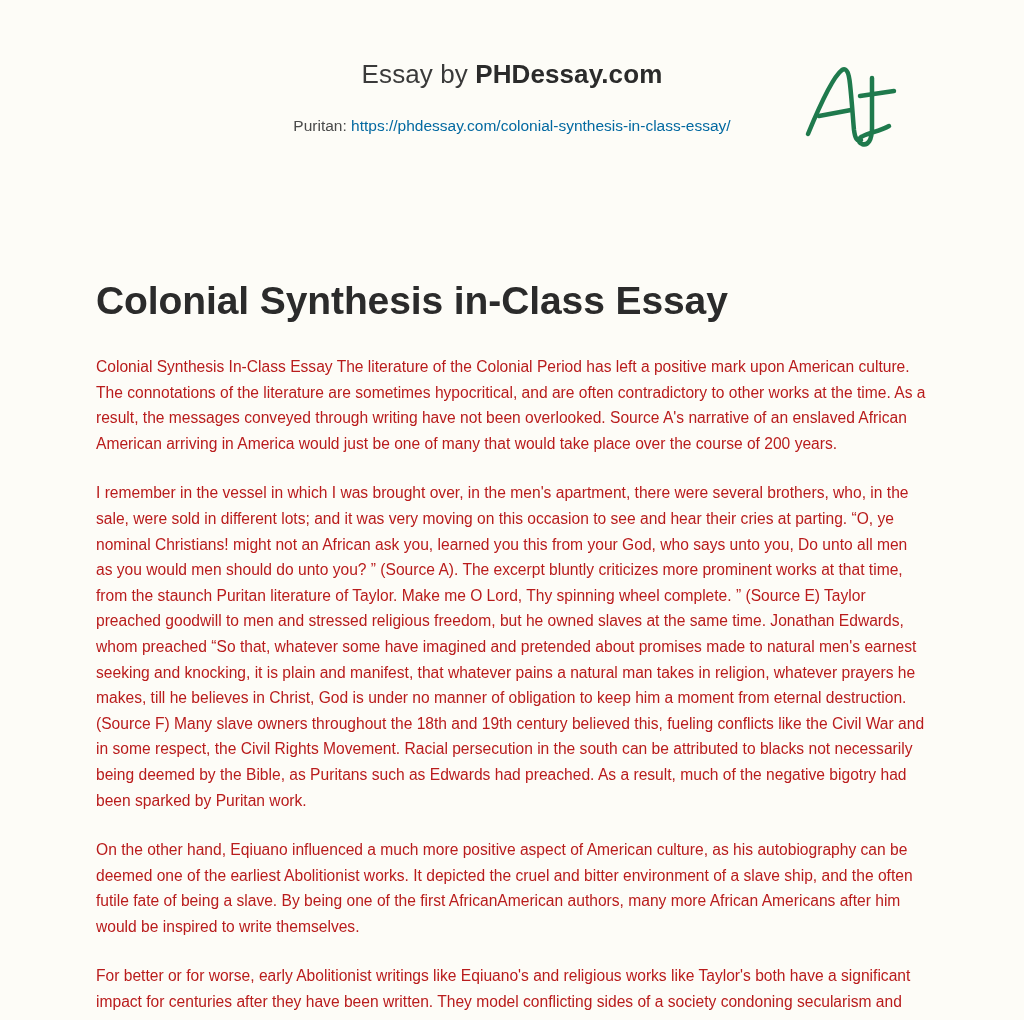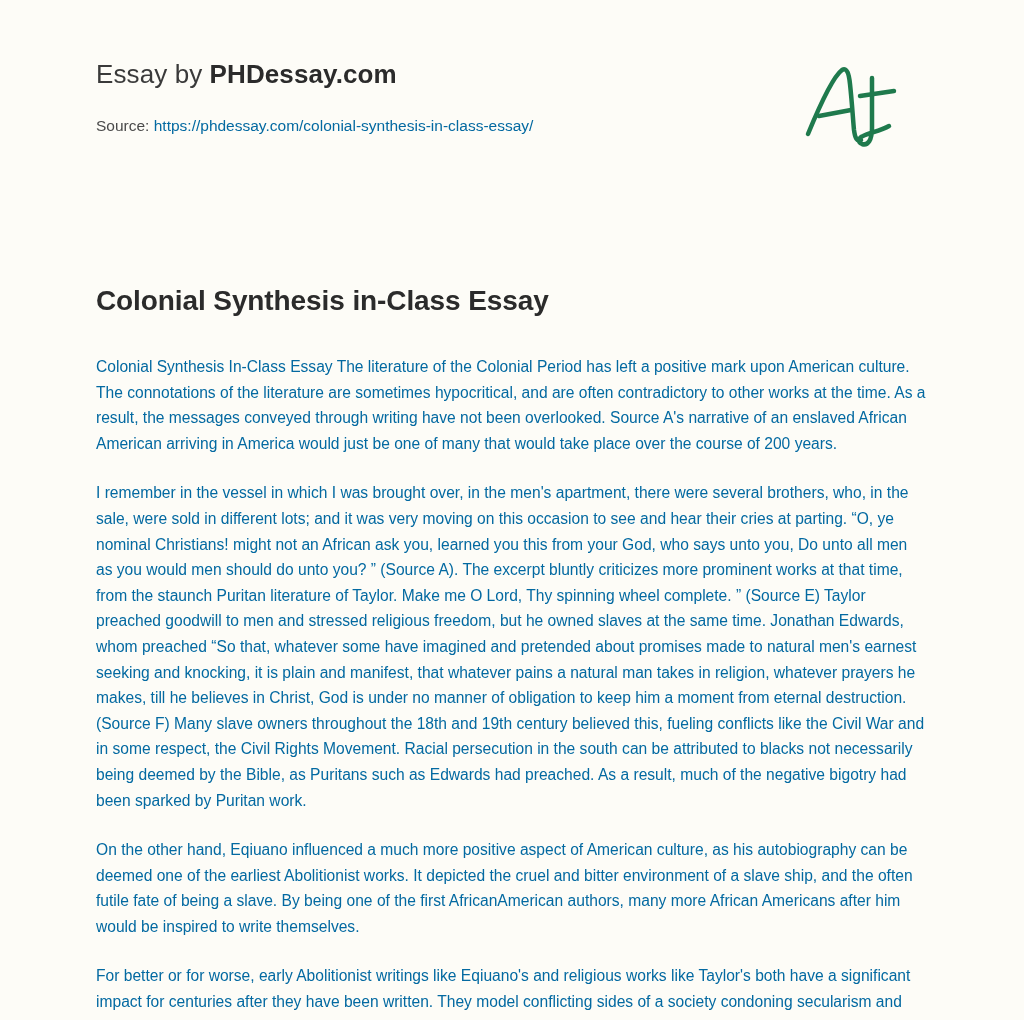--- a/index.html
+++ b/index.html
@@ -16,20 +16,21 @@
   .page {
     width: 1024px;
     min-height: 1020px;
     box-sizing: border-box;
     padding: 58px 96px 40px 96px;
     position: relative;
   }
   .header {
     position: relative;
     min-height: 120px;
+    text-align: center;
   }
   .brand {
     font-size: 26px;
     line-height: 32px;
     color: #3a3a3a;
     letter-spacing: 0.1px;
     margin: 0 0 26px 0;
     font-weight: 400;
   }
   .brand .brand-strong {
@@ -53,46 +54,46 @@
     position: absolute;
     right: 14px;
     top: -2px;
     width: 120px;
     height: 110px;
   }
   .logo svg {
     display: block;
   }
   h1.title {
-    font-size: 28px;
+    font-size: 39px;
     line-height: 38px;
     font-weight: 700;
     color: #2b2b2b;
     margin: 104px 0 34px 0;
     letter-spacing: -0.1px;
   }
   .body-text p {
     font-size: 15.6px;
     line-height: 25.6px;
-    color: #0369a1;
+    color: #b91c1c;
     margin: 0 0 24px 0;
     text-align: left;
   }
   .body-text p:last-child {
     margin-bottom: 0;
   }
 </style>
 </head>
 <body>
 
 <div class="page">
 
   <div class="header">
     <div class="brand"><span>Essay by </span><span class="brand-strong">PHDessay.com</span></div>
-    <div class="source-line"><span class="source-label">Source: </span><a class="source-url" href="#">https://phdessay.com/colonial-synthesis-in-class-essay/</a></div>
+    <div class="source-line"><span class="source-label">Puritan: </span><a class="source-url" href="#">https://phdessay.com/colonial-synthesis-in-class-essay/</a></div>
 
     <div class="logo">
       <svg width="120" height="110" viewBox="0 0 120 110" xmlns="http://www.w3.org/2000/svg">
         <g fill="none" stroke="#1f7a4d" stroke-width="4.5" stroke-linecap="round" stroke-linejoin="round">
           <path d="M14 78 C 28 44, 40 20, 48 14 C 53 11, 55 18, 56 28 C 58 46, 59 64, 60 74 C 61 82, 63 86, 67 84"></path>
           <path d="M25 60 L 57 54"></path>
           <path d="M78 22 L 78 72 C 78 84, 74 90, 68 88 C 64 86.5, 64 82, 69 80 C 76 77, 88 74, 95 70"></path>
           <path d="M66 40 L 100 35"></path>
         </g>
       </svg>

